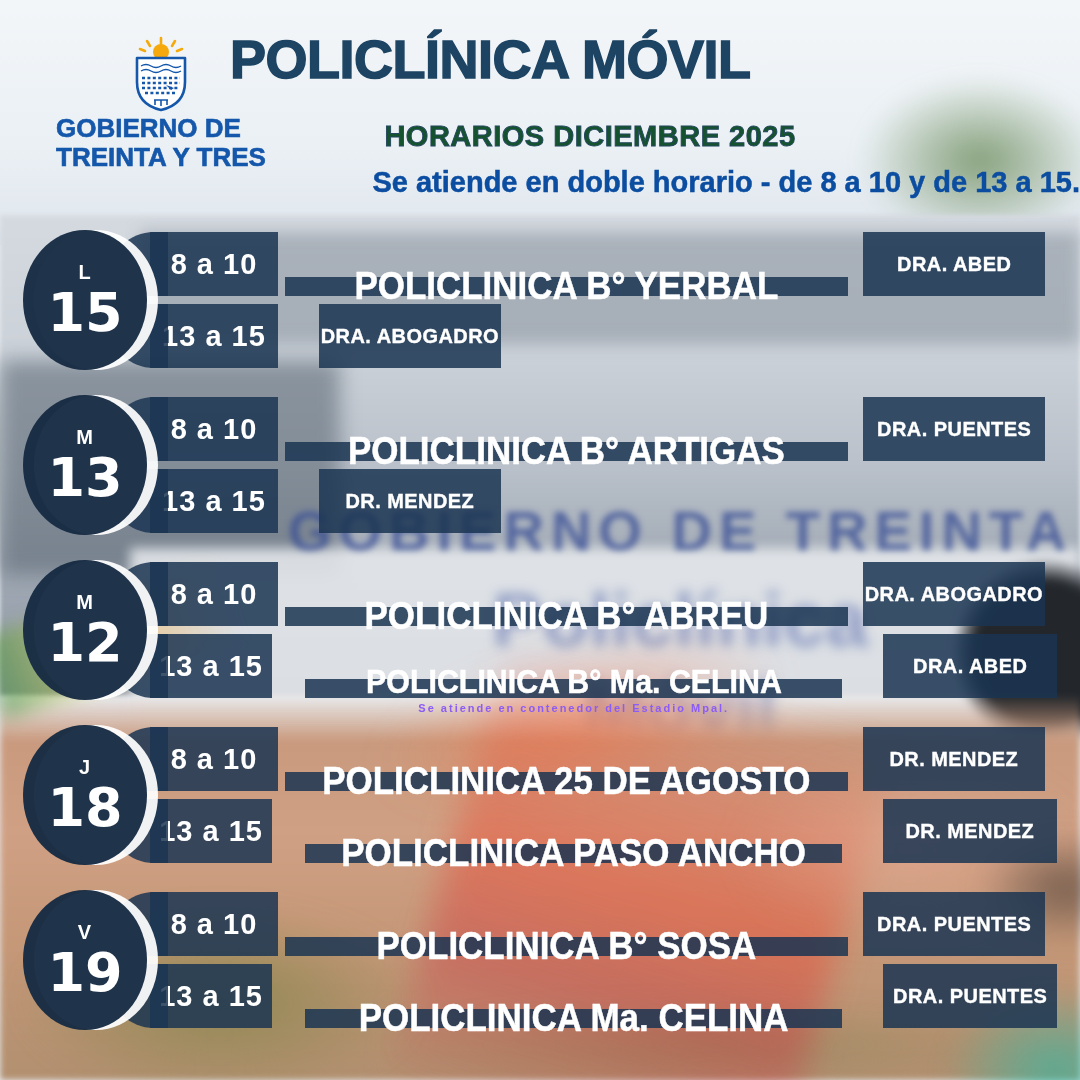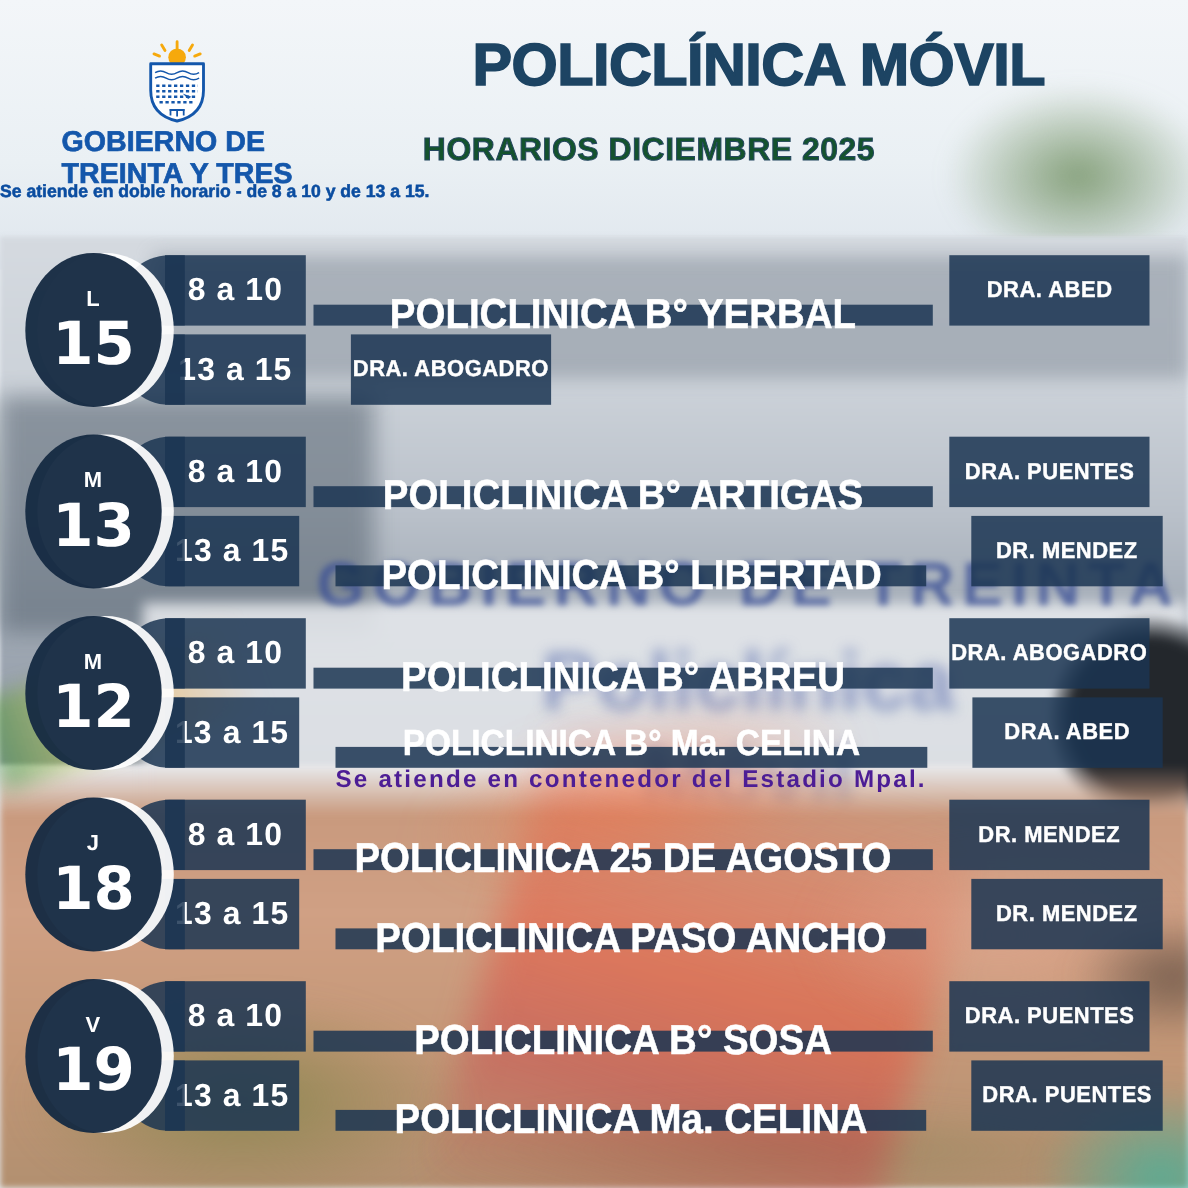--- a/index.html
+++ b/index.html
@@ -44,26 +44,26 @@
     background:radial-gradient(closest-side,rgba(236,172,150,.45),rgba(236,172,150,0) 80%);filter:blur(18px);}
   .bg-darkcorner{top:818px;left:955px;width:220px;height:140px;border-radius:50%;
     background:radial-gradient(closest-side,rgba(58,50,44,.6),rgba(58,50,44,0) 80%);filter:blur(14px);}
   .bg-teal{top:965px;left:915px;width:280px;height:210px;border-radius:50%;
     background:radial-gradient(closest-side,rgba(42,186,166,.65),rgba(42,186,166,0) 80%);filter:blur(12px);}
 
   
   .logo{position:absolute;left:56px;top:36px;display:flex;align-items:center;flex-direction:column;}
   .logo-text{color:#1457ab;font-weight:bold;font-size:26px;line-height:1.1;letter-spacing:0;
     -webkit-text-stroke:.6px #1457ab;}
-  .title{position:absolute;left:230px;top:28px;width:720px;text-align:right;color:#1d4463;
+  .title{position:absolute;left:230px;top:28px;width:720px;text-align:left;color:#1d4463;
     font-size:54px;font-weight:bold;letter-spacing:-.5px;-webkit-text-stroke:1.5px #1d4463;}
   .subtitle{position:absolute;left:230px;top:120px;width:720px;text-align:center;color:#14532d;
     font-size:29px;font-weight:bold;letter-spacing:.5px;-webkit-text-stroke:.9px #24465f;}
-  .notice{position:absolute;left:0;top:166px;width:1080px;text-align:left;color:#0b4da0;
-    font-size:16px;font-weight:bold;-webkit-text-stroke:.5px #0b4da0;}
+  .notice{position:absolute;left:0;top:166px;width:1080px;text-align:right;color:#0b4da0;
+    font-size:29px;font-weight:bold;-webkit-text-stroke:.5px #0b4da0;}
 
   
   .schedule{position:absolute;top:232px;left:0;width:1080px;
     --cell:rgba(27,53,82,.85);--circle:rgba(22,43,67,.96);}
   .day-block{position:relative;height:136px;margin-bottom:29px;}
   .rows{position:absolute;left:150px;top:0;width:907px;z-index:1;}
   .row{display:flex;height:64px;}
   .row + .row{margin-top:8px;gap:26px;}
   .cell{position:relative;display:flex;align-items:center;justify-content:center;background:var(--cell);text-align:right;}
   .cell.time{width:128px;}
@@ -75,21 +75,21 @@
   .day-ring{position:absolute;left:34px;top:-2px;width:124px;height:140px;border-radius:50%;
     background:rgba(255,255,255,.93);z-index:2;}
   .day-circle{position:absolute;left:23px;top:-2px;width:124px;height:140px;border-radius:50%;
     background:var(--circle);z-index:3;display:flex;flex-direction:column;align-items:center;justify-content:center;color:#fff;}
   .day-letter{font-size:20px;font-weight:bold;letter-spacing:1px;margin-bottom:2px;}
   .day-number{font-family:"DejaVu Sans",sans-serif;font-size:54px;font-weight:bold;line-height:1;}
   .time-text{color:#fff;font-size:29px;font-weight:bold;letter-spacing:1px;white-space:nowrap;}
   .loc-text{color:#fff;font-size:38px;font-weight:bold;white-space:nowrap;
     transform:scaleX(.92);-webkit-text-stroke:.5px #fff;}
   .cell.location.has-note .loc-text{font-size:33px;}
-  .note-text{color:#4c1d95;font-size:22px;font-weight:bold;letter-spacing:2px;margin-top:1px;white-space:nowrap;}
+  .note-text{color:#8b5cf6;font-size:11px;font-weight:bold;letter-spacing:2px;margin-top:1px;white-space:nowrap;}
   .doc-text{color:#fff;font-size:21px;font-weight:bold;letter-spacing:.5px;white-space:nowrap;
     transform:scaleX(.95);-webkit-text-stroke:.4px #fff;}
 </style>
 </head>
 <body>
 
 <div class="poster">
 
   <div class="photo">
     <div class="bg bg-sky"></div>
@@ -175,24 +175,20 @@
 
           </div>
           <div class="cell doctor">
             <span class="doc-text">DRA.  PUENTES</span>
           </div>
         </div>
         <div class="row">
           <div class="cell time">
             <span class="time-text">13 a 15</span>
           </div>
-          <div class="cell location">
-            <span class="loc-text">POLICLINICA  B° LIBERTAD</span>
-
-          </div>
           <div class="cell doctor">
             <span class="doc-text">DR. MENDEZ</span>
           </div>
         </div>
       </div>
       <div class="day-ring"></div>
       <div class="day-circle">
         <div class="day-letter">M</div>
         <div class="day-number">13</div>
       </div>

